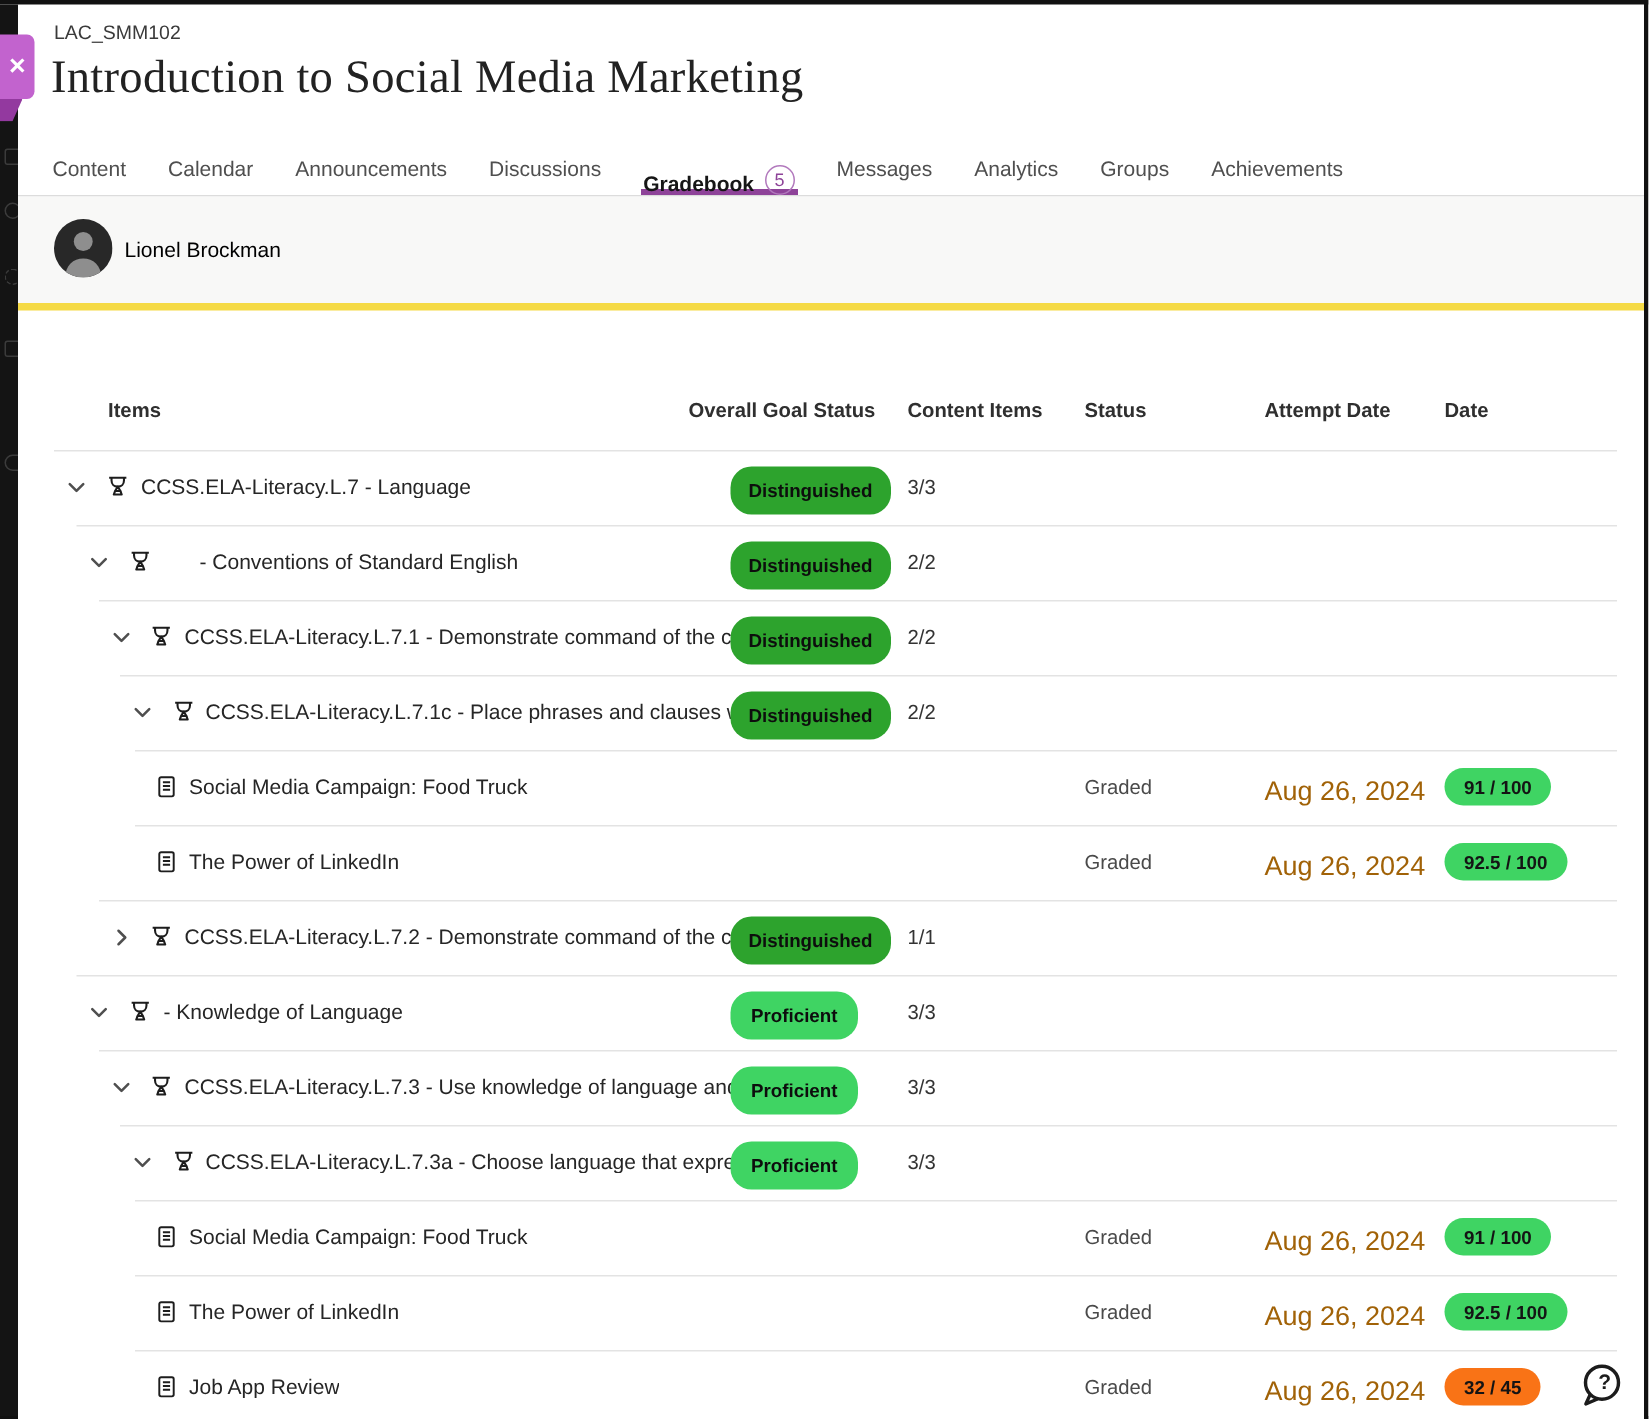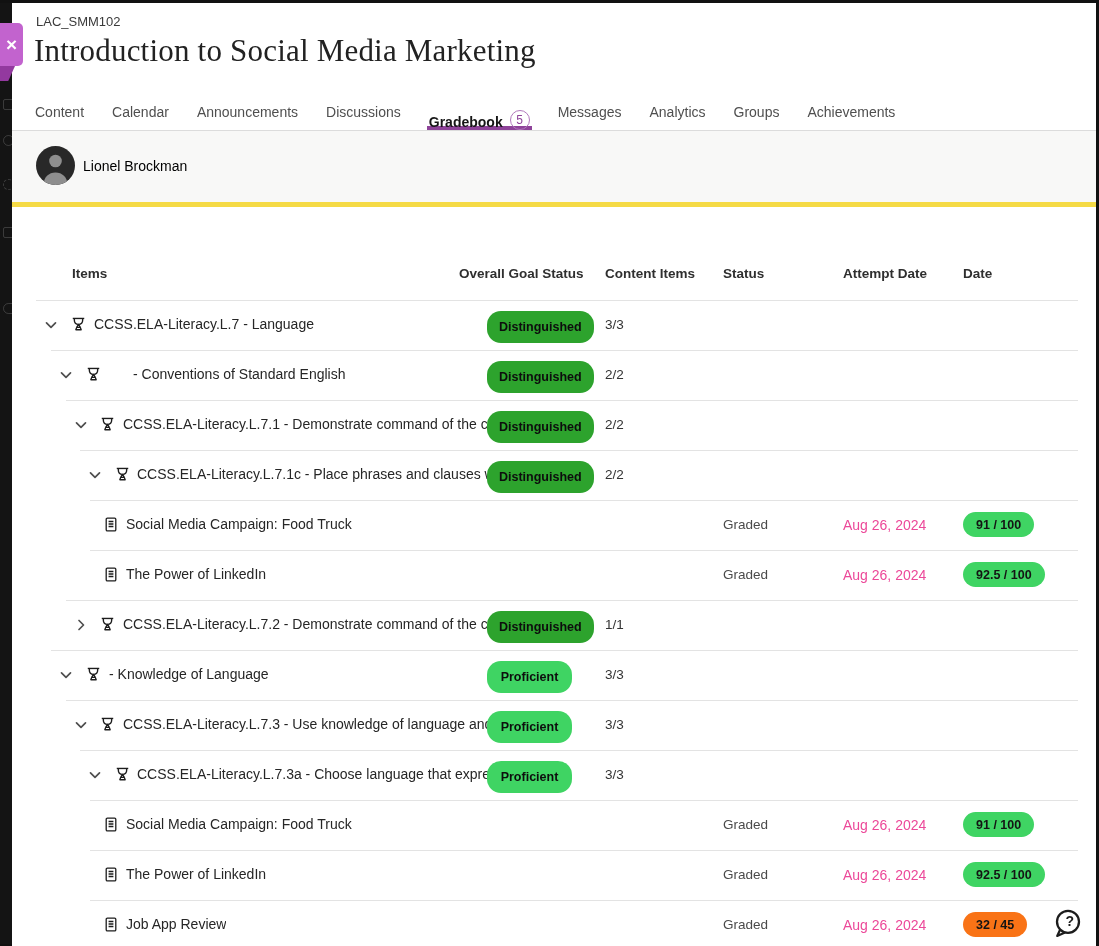--- a/index.html
+++ b/index.html
@@ -64,21 +64,21 @@
   .row::before { content:""; position:absolute; top:0; left:var(--sep); right:18px; height:1px; background:#e3e3e3; }
   .chev { position:absolute; top:17px; width:16px; height:16px; cursor:pointer; z-index:1; }
   .row-icon { position:absolute; top:16px; width:17px; height:17px; z-index:1; }
   .row-label { position:absolute; top:16px; font-size:14px; color:#262626; white-space:nowrap;
                overflow:hidden; max-width:400px; z-index:1; }
   .status-badge { position:absolute; left:475px; top:11px; height:32px; min-width:85px; padding:0 12px;
                   border-radius:14px; display:flex; align-items:center; justify-content:center;
                   font-size:12.5px; font-weight:700; color:#0d0d0d; z-index:2; }
   .count { position:absolute; left:593px; top:17px; font-size:13.5px; color:#333; }
   .item-status { position:absolute; left:711px; top:17px; font-size:13.5px; color:#4a4a4a; }
-  .item-date { position:absolute; left:831px; top:17px; font-size:14px; color:#ec4899; }
+  .item-date { position:absolute; left:831px; top:17px; font-size:18px; color:#a16207; }
   .grade-pill-sm { position:absolute; left:951px; top:12px; height:25px; padding:0 13px; border-radius:13px;
                    display:flex; align-items:center; font-size:12.5px; font-weight:700; color:#141414; }
 
   .help-btn { position:absolute; right:13px; bottom:5px; width:32px; height:32px; cursor:pointer; z-index:7; }
   .help-q { position:absolute; right:22px; bottom:15px; font-size:14px; font-weight:700; color:#1c1c1c; z-index:8;
             pointer-events:none; }
 </style>
 </head>
 <body>
 

